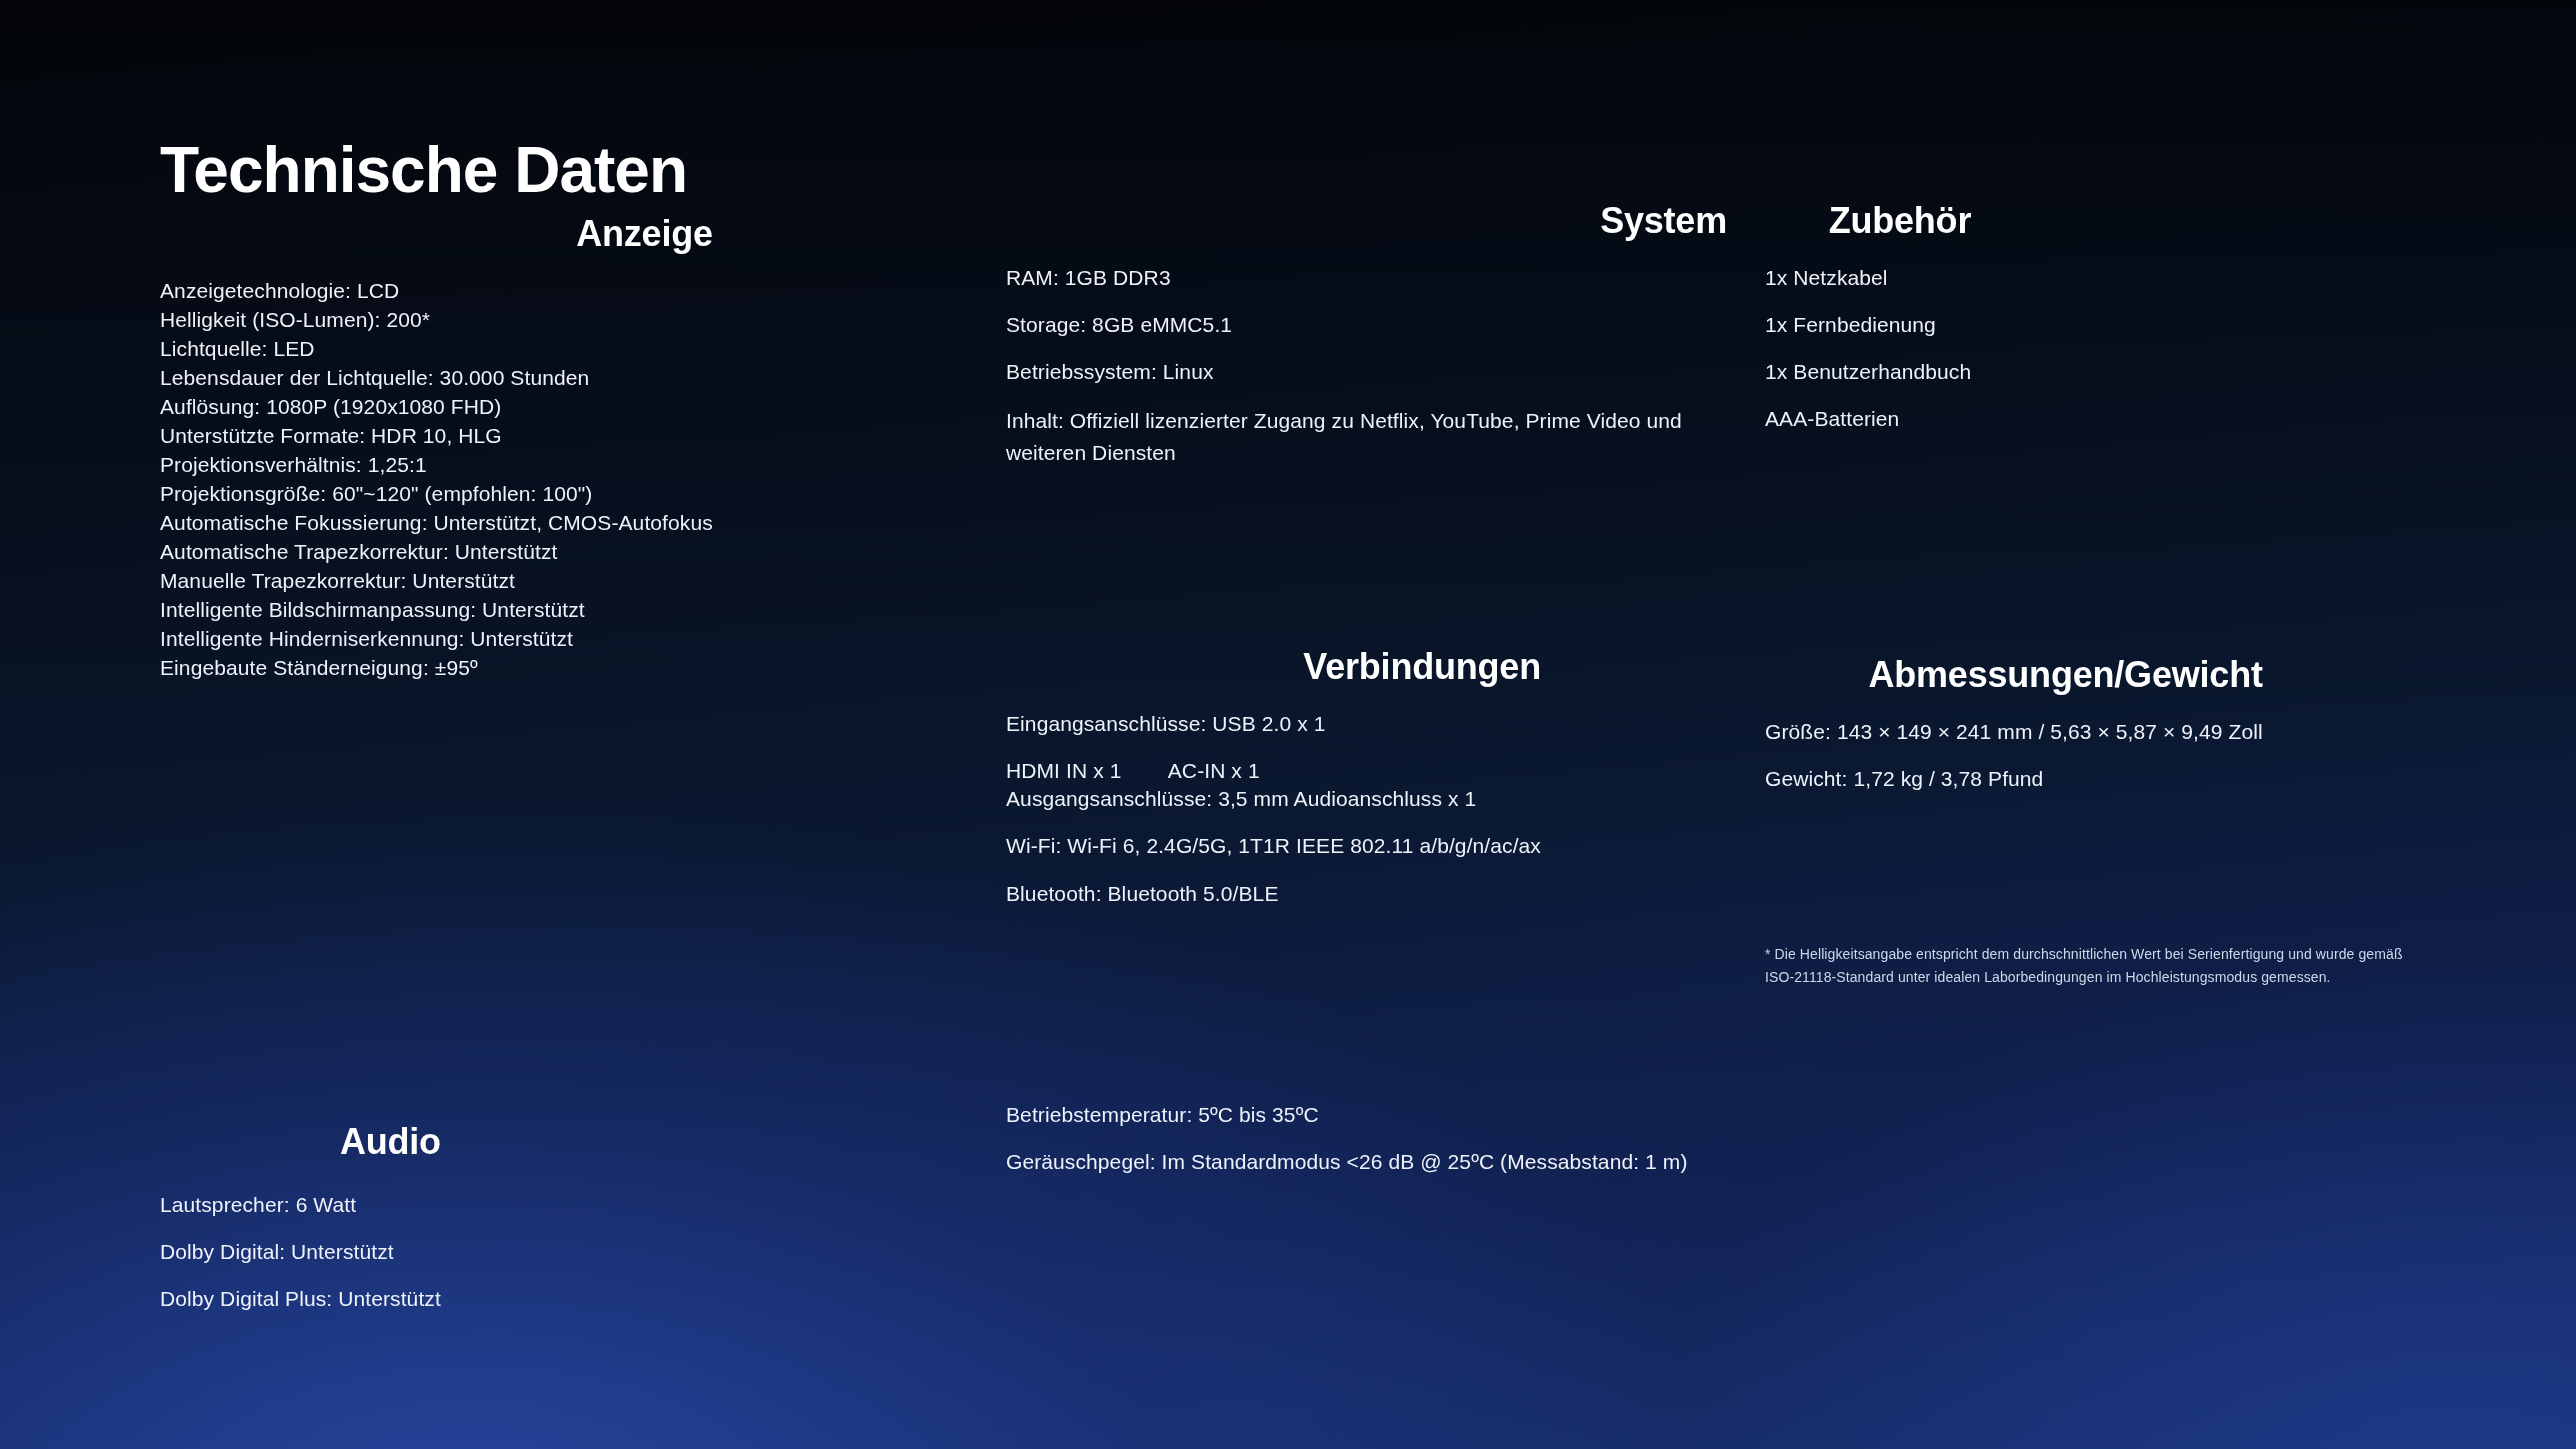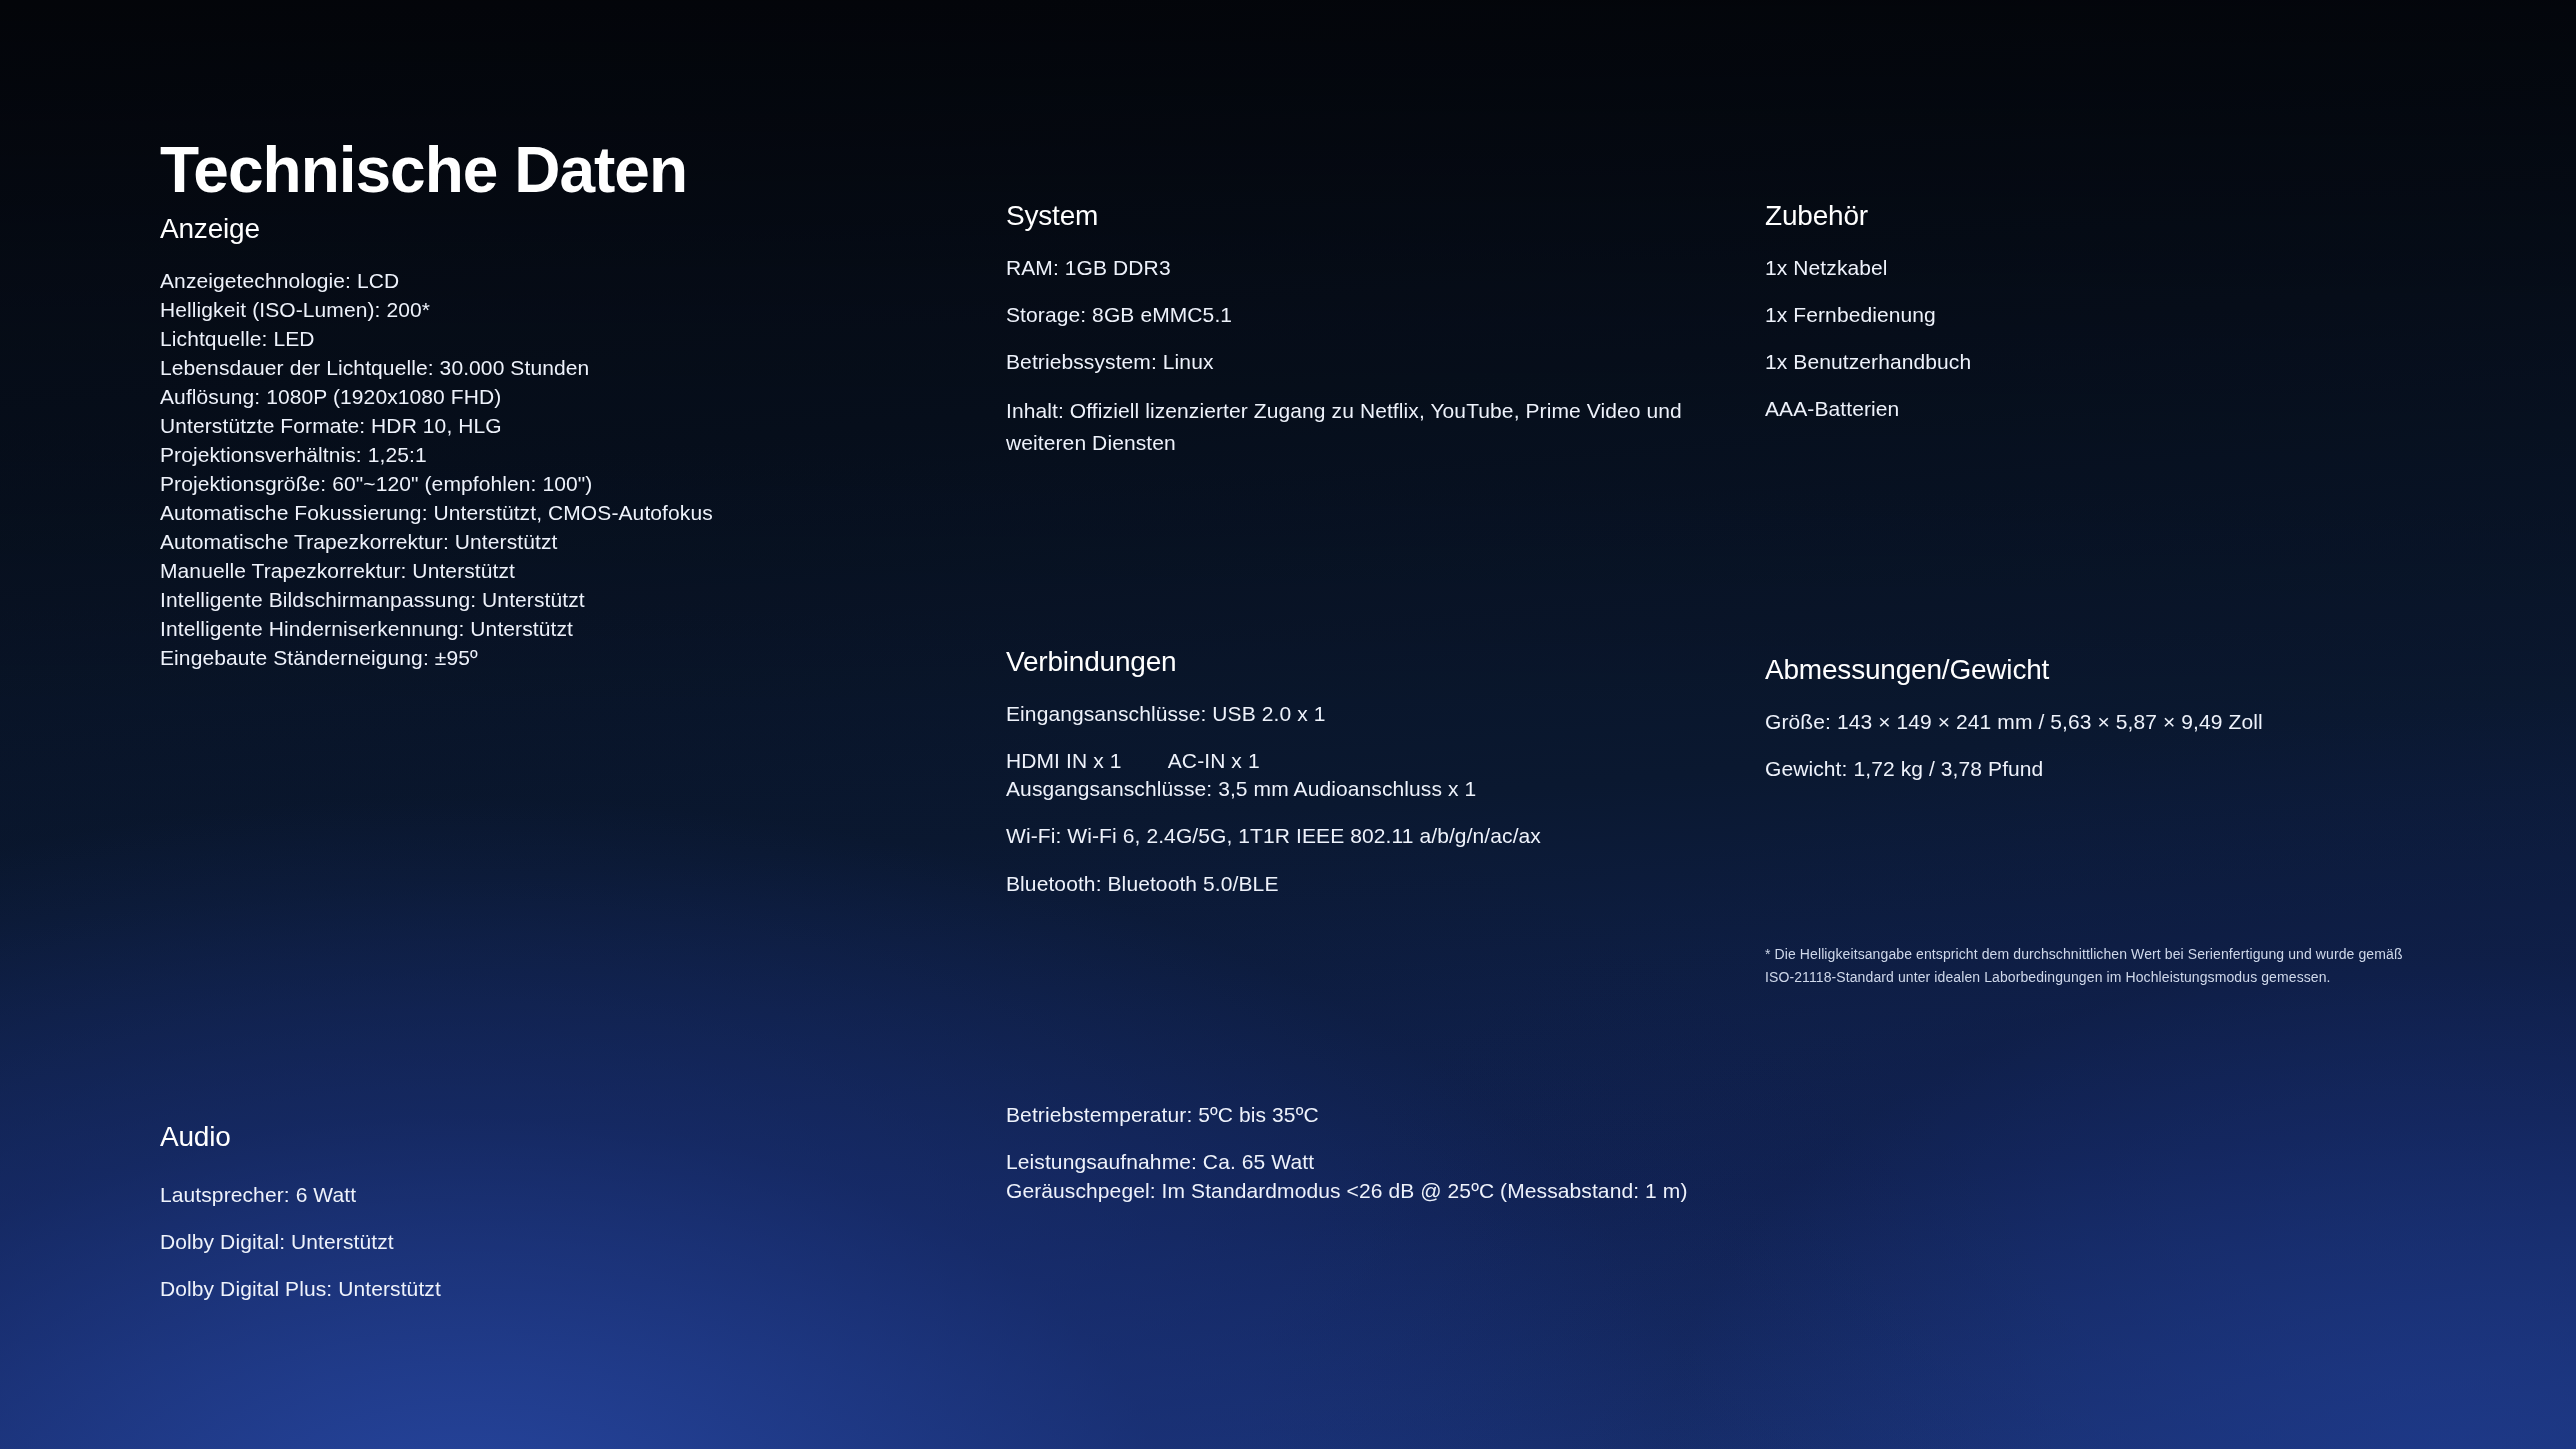--- a/index.html
+++ b/index.html
@@ -54,25 +54,26 @@
     top: 0;
   }
   .col-1 { left: 160px;  width: 824px; }
   .col-2 { left: 1006px; width: 721px; }
   .col-3 { left: 1765px; width: 721px; }
 
   .section {
     position: absolute;
   }
   .section-title {
-    font-size: 28px;
-    font-weight: 400;
+    font-size: 36px;
+    font-weight: 700;
     color: #ffffff;
     letter-spacing: -0.2px;
     margin: 0 0 22px 0;
+    text-align: right;
   }
   .line {
     font-size: 21px;
     line-height: 1.32;
     color: #eef2fb;
     font-weight: 400;
     margin: 0 0 10.3px 0;
     letter-spacing: 0.1px;
   }
   .line.tight { margin-bottom: 1.3px; }
@@ -150,21 +151,20 @@
         <h2 class="section-title">Verbindungen</h2>
         <p class="line gap-lg">Eingangsanschlüsse: USB 2.0 x 1</p>
         <p class="line tight" style="white-space:pre;">HDMI IN x 1        AC-IN x 1</p>
         <p class="line gap-lg" style="line-height:1.28;">Ausgangsanschlüsse: 3,5 mm Audioanschluss x 1</p>
         <p class="line gap-lg" style="line-height:1.38;">Wi-Fi: Wi-Fi 6, 2.4G/5G, 1T1R  IEEE 802.11 a/b/g/n/ac/ax</p>
         <p class="line">Bluetooth: Bluetooth 5.0/BLE</p>
       </section>
 
       <section class="section" id="sec-umgeb">
         <p class="line gap-lg">Betriebstemperatur: 5ºC bis 35ºC</p>
-        <p class="line tight">Leistungsaufnahme: Ca. 65 Watt</p>
         <p class="line" style="line-height:1.34;">Geräuschpegel: Im Standardmodus &lt;26 dB @ 25ºC (Messabstand: 1 m)</p>
       </section>
 
     </div>
 
     <div class="col col-3">
 
       <section class="section" id="sec-zubehoer">
         <h2 class="section-title">Zubehör</h2>
         <p class="line gap-lg">1x Netzkabel</p>

